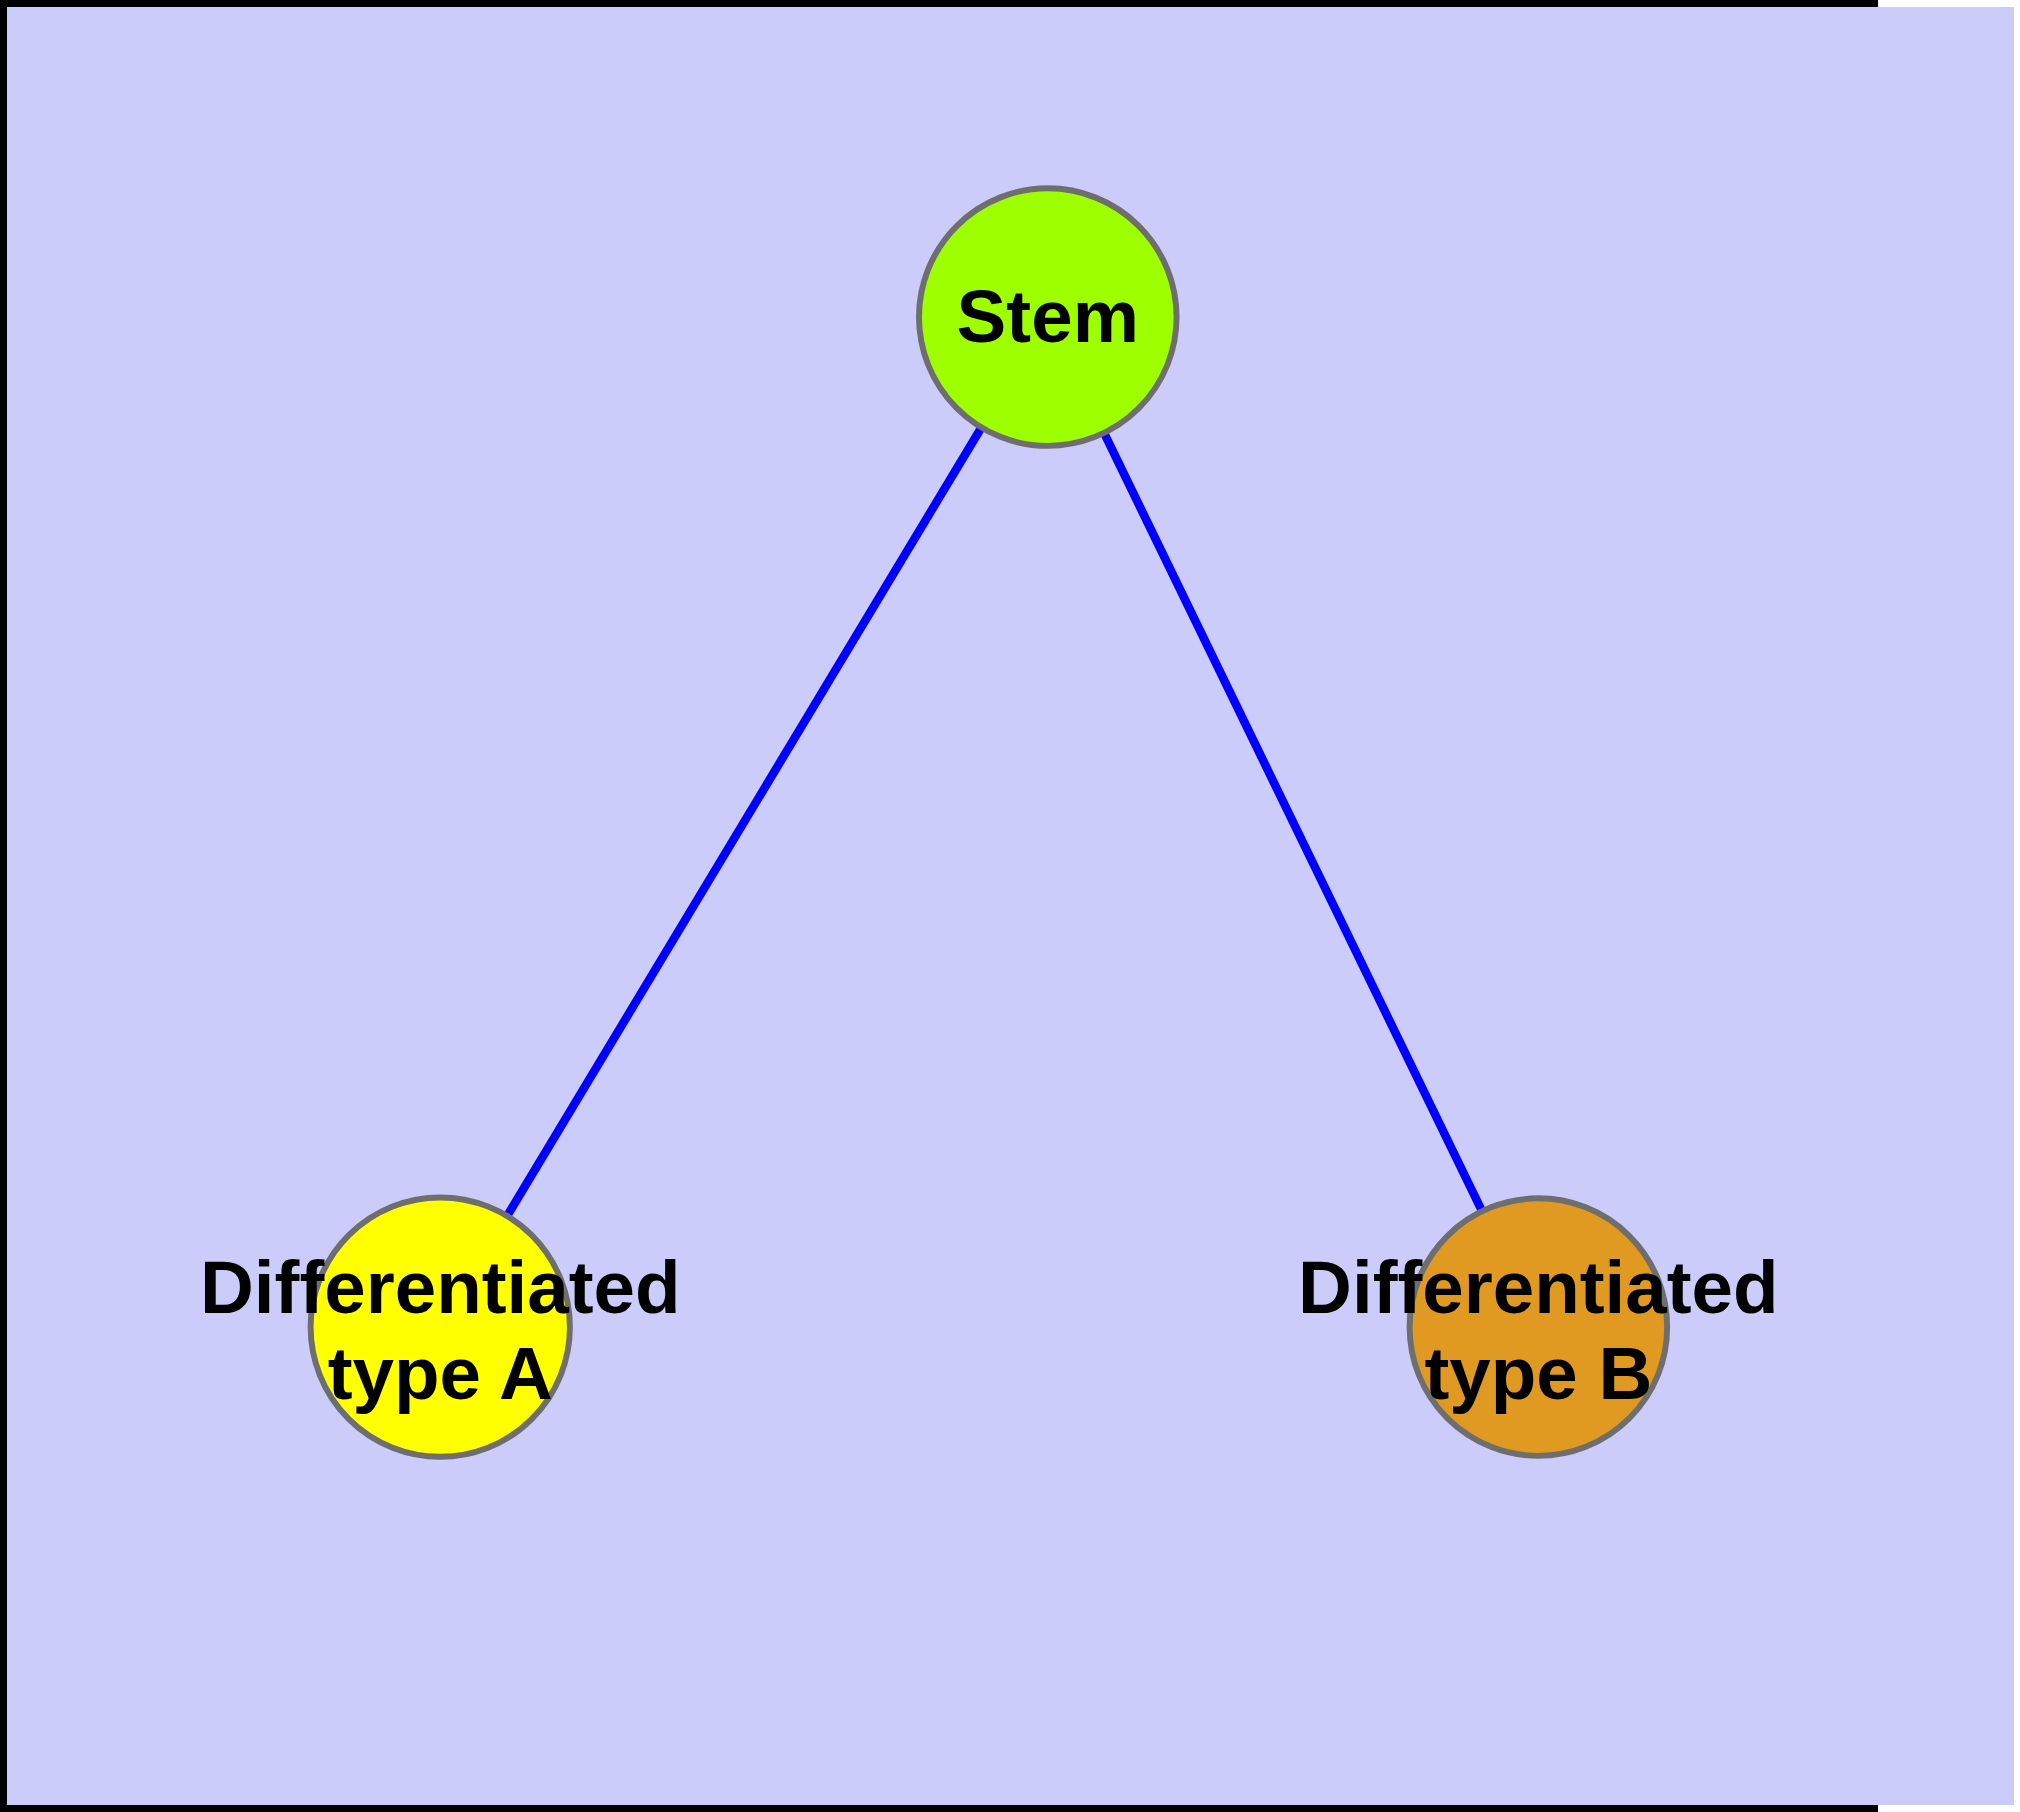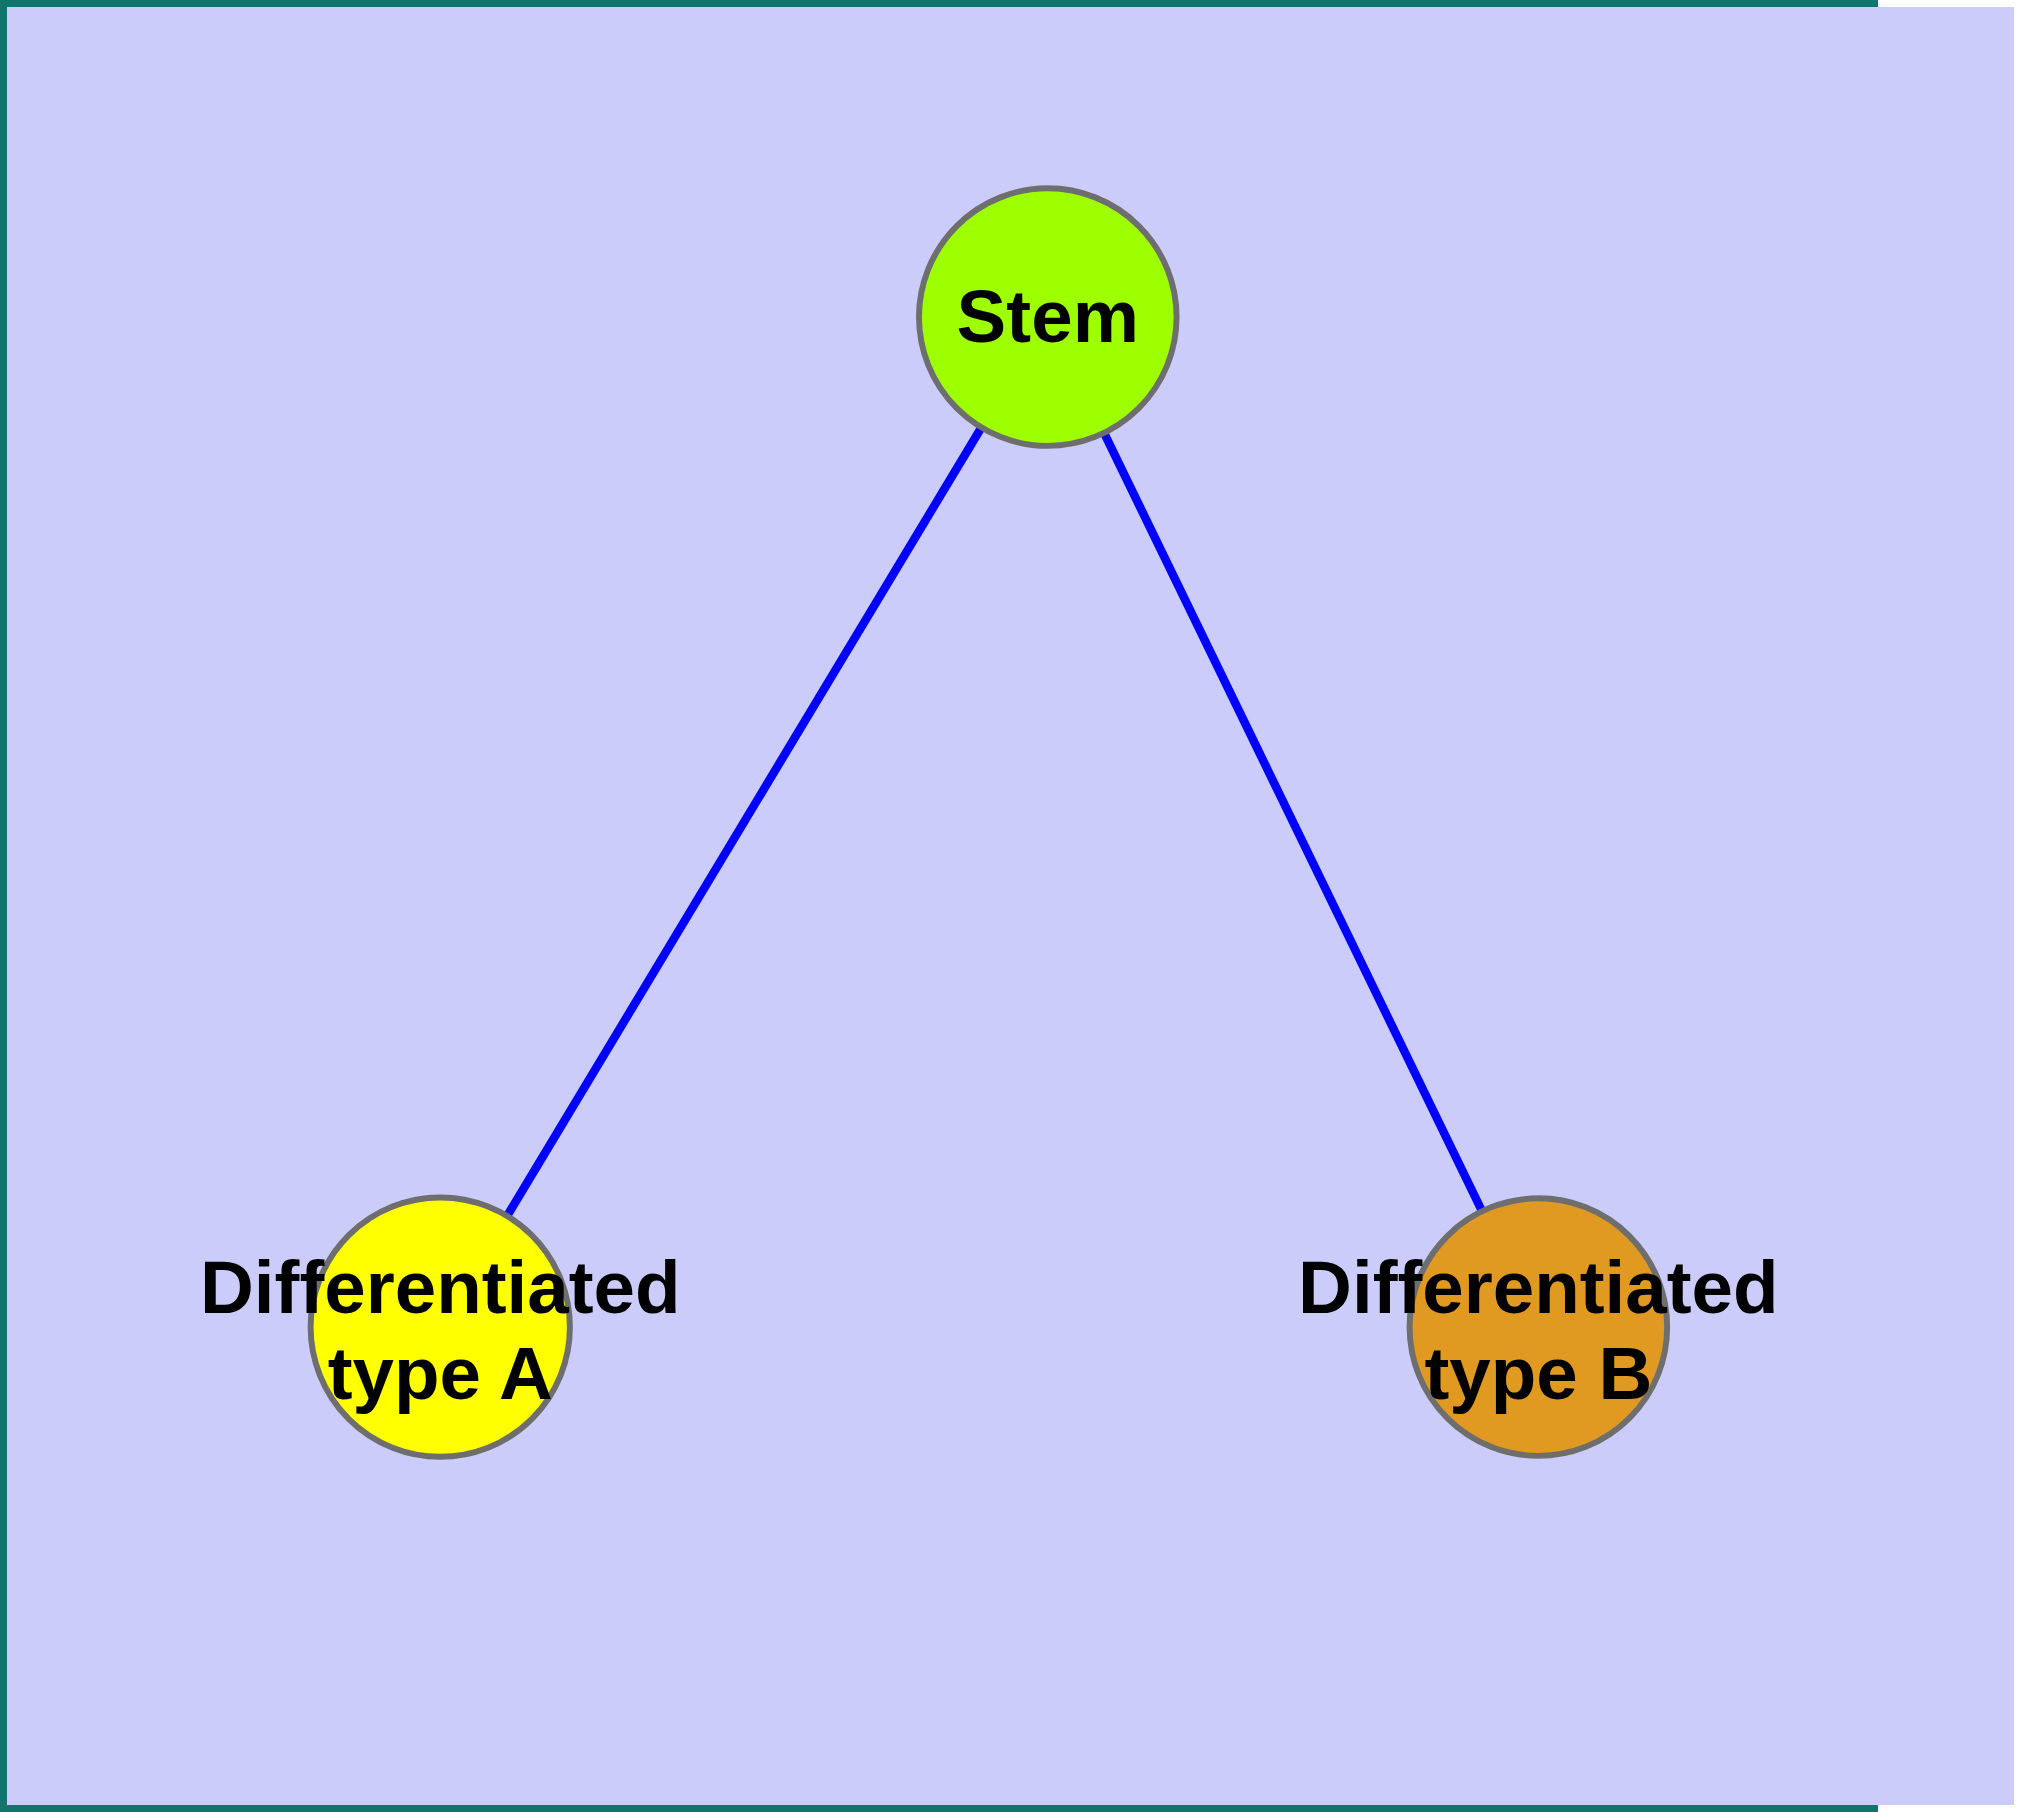--- a/index.html
+++ b/index.html
@@ -12,21 +12,21 @@
     width: 2021px;
     height: 1812px;
     overflow: hidden;
     font-family: "Liberation Sans", sans-serif;
   }
   #diagram-canvas {
     position: relative;
     width: 1878px;
     height: 1812px;
     box-sizing: border-box;
-    background: #0f766e;
+    background: #000000;
   }
   #graph-surface {
     position: absolute;
     left: 6.8px;
     top: 6.8px;
     width: 2007px;
     height: 1798px;
     background: #ccccfa;
   }
   #graph-svg {

